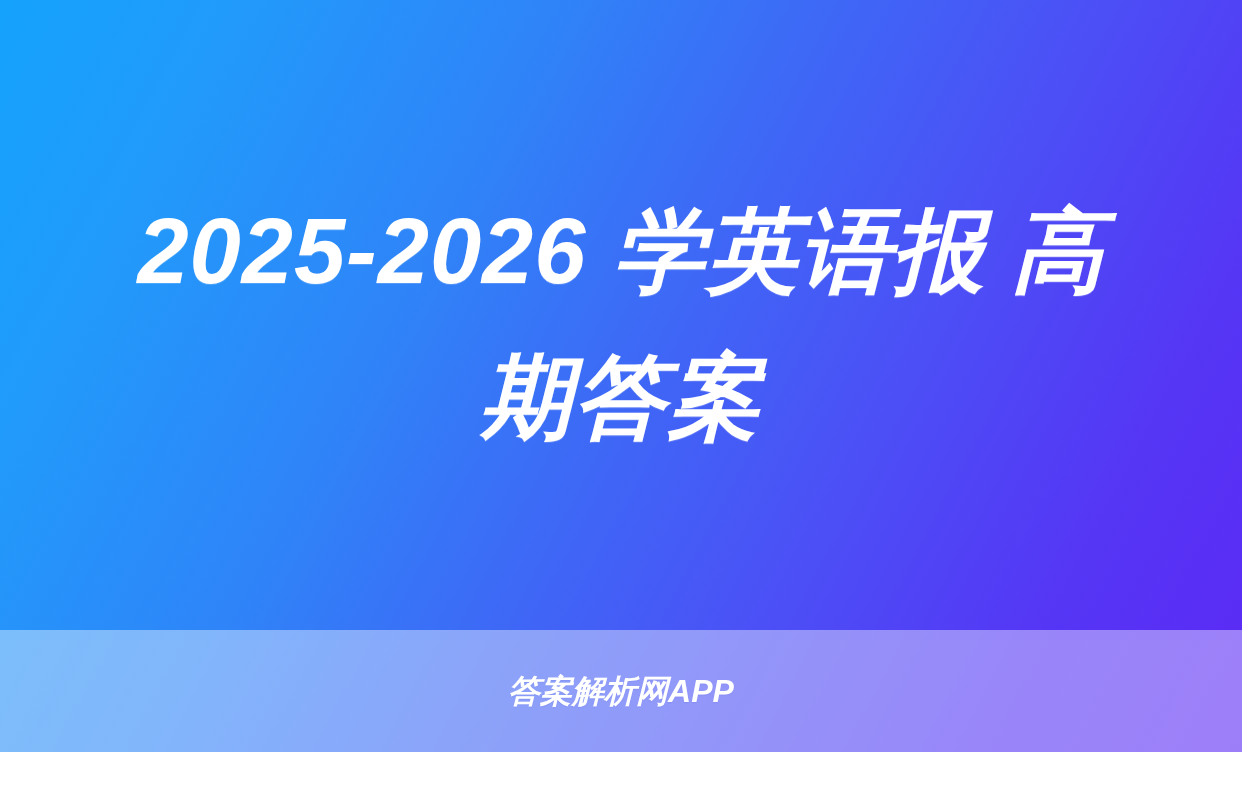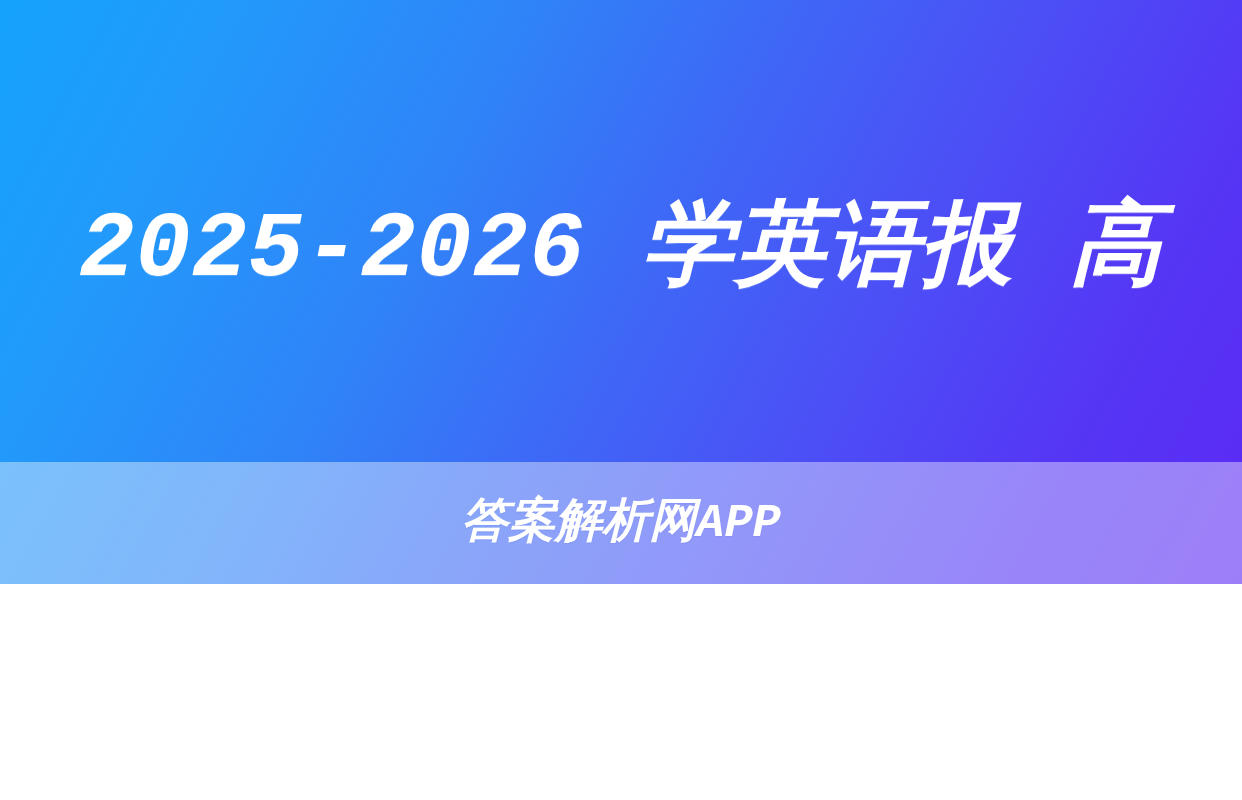--- a/index.html
+++ b/index.html
@@ -4,32 +4,32 @@
 <style>
   html, body {
     margin: 0;
     padding: 0;
     background: #ffffff;
   }
 
   #card {
     position: relative;
     width: 1242px;
-    height: 584px;
+    height: 752px;
     overflow: hidden;
     
     background: linear-gradient(118deg,
         #14a2fc 0%,
         #219bfb 14%,
         #2f84f8 34%,
         #3f66f6 52%,
         #4b51f6 66%,
         #5536f5 84%,
         #5c29f5 100%);
-    font-family: Liberation Mono, monospace;
+    font-family: Liberation Sans, sans-serif;
     -webkit-font-smoothing: antialiased;
   }
 
   
   #title-block {
     position: absolute;
     left: 0;
     right: 0;
     top: 178px;
     padding: 0 62px;
@@ -61,35 +61,36 @@
     bottom: 0;
     height: 122px;
     background: rgba(255, 255, 255, 0.40);
     display: flex;
     align-items: center;
     justify-content: center;
   }
 
   #footer-text {
     color: #ffffff;
-    font-size: 47px;
+    font-size: 32px;
     font-weight: 700;
     font-style: italic;
     letter-spacing: 0px;
     line-height: 1;
     white-space: nowrap;
     text-shadow: 0 1px 1px rgba(60, 70, 200, 0.10);
   }
 </style>
 </head>
 <body>
 
 <div id="card">
 
   <div id="title-block">
     <span class="title-line line-1">2025-2026 学英语报 高</span>
+    <span class="title-line line-3">期答案</span>
   </div>
 
   <div id="footer-band">
     <span id="footer-text">答案解析网APP</span>
   </div>
 
 </div>
 
 </body></html>

